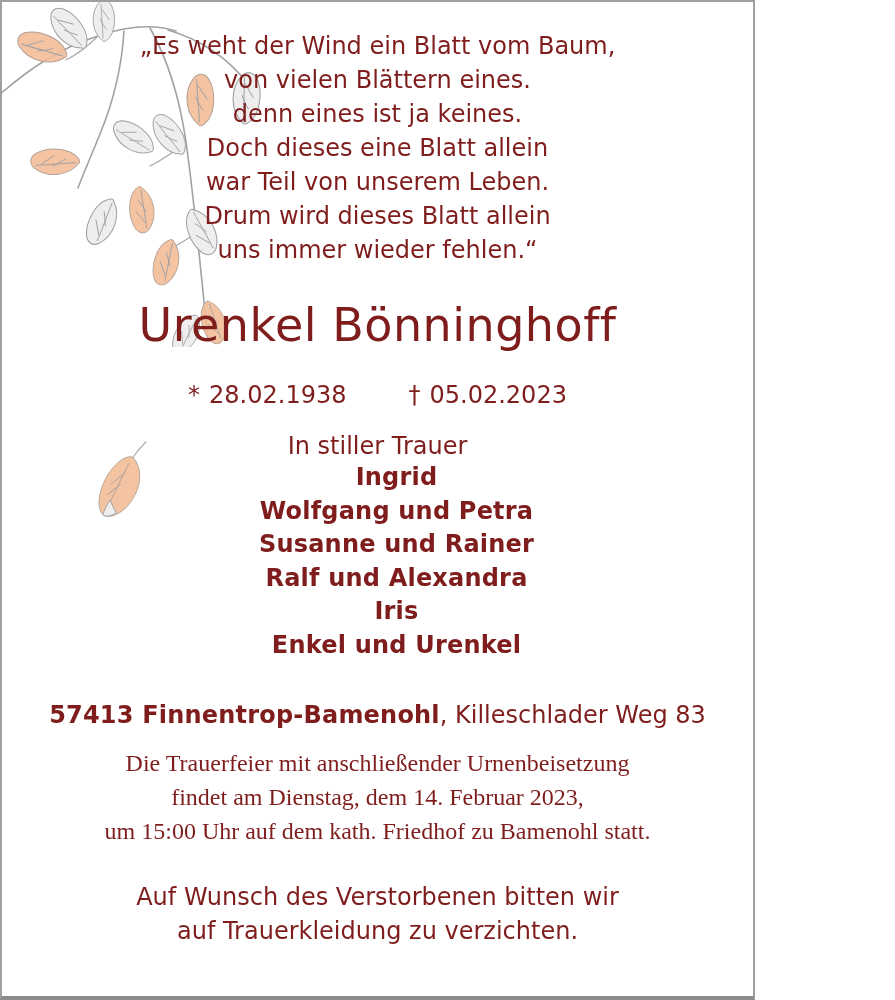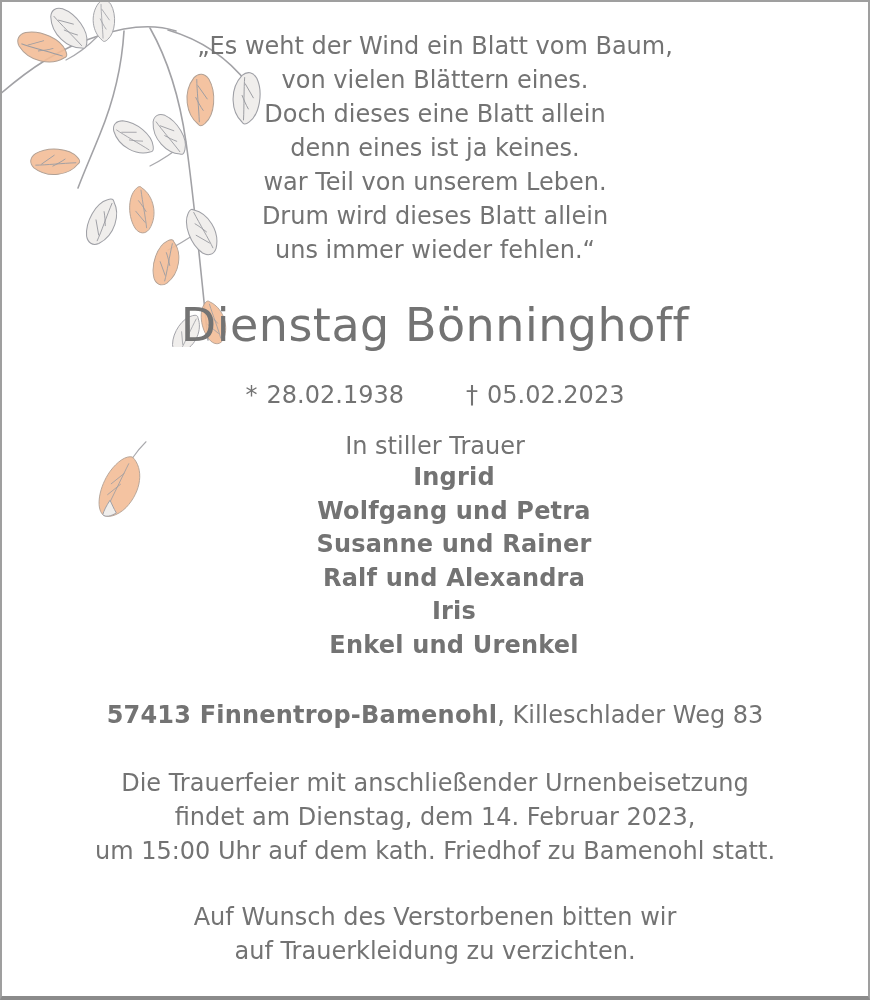--- a/index.html
+++ b/index.html
@@ -1,27 +1,27 @@
 <!DOCTYPE html>
 <html lang="de"><head>
 <meta charset="utf-8">
 <style>
   html, body { margin: 0; padding: 0; background: #ffffff; }
 
   .notice {
     position: relative;
-    width: 870px;
+    width: 755px;
     height: 1000px;
     box-sizing: border-box;
     background: #ffffff;
     border: 2px solid #9f9f9f;
     border-bottom: 4px solid #8b8b8b;
     overflow: hidden;
     font-family: "DejaVu Sans", "Liberation Sans", sans-serif;
-    color: #737373;
+    color: #7f1d1d;
   }
 
   .branch, .falling-leaf {
     position: absolute;
     pointer-events: none;
   }
   .branch { left: 0; top: 0; }
   .falling-leaf { left: 90px; top: 432px; }
 
   .stem  { fill: none; stroke: #a2a2a6; stroke-width: 1.6; stroke-linecap: round; }
@@ -64,21 +64,21 @@
     font-weight: 700;
     line-height: 33.5px;
     letter-spacing: 0.2px;
     padding-left: 38px;
   }
   .mourner { white-space: nowrap; }
 
   .address { margin-top: 38px; line-height: 30px; white-space: nowrap; }
   .address .bold { font-weight: 700; letter-spacing: 0.2px; }
 
-  .funeral { margin-top: 36px; }
+  .funeral { margin-top: 16px; font-family: Liberation Serif, serif; }
   .funeral div { white-space: nowrap; }
 
   .request { margin-top: 32px; }
   .request div { white-space: nowrap; }
 </style>
 </head>
 <body>
 
 <div class="notice">
 
@@ -151,28 +151,28 @@
     <path class="vein" d="M36 40 C31 44 26 48 21 52"></path>
     <path class="vein" d="M32 52 C27 56 22 60 17 64"></path>
     <path class="grayleaf" d="M20 70 C16 76 13 82 12 86 C15 89 21 88 27 84 C24 79 22 74 20 70 Z"></path>
   </svg>
 
   <div class="content">
 
     <div class="poem">
       <div class="poem-line">„Es weht der Wind ein Blatt vom Baum,</div>
       <div class="poem-line">von vielen Blättern eines.</div>
+      <div class="poem-line">denn eines ist ja keines.</div>
       <div class="poem-line">Doch dieses eine Blatt allein</div>
-      <div class="poem-line">denn eines ist ja keines.</div>
       <div class="poem-line">war Teil von unserem Leben.</div>
       <div class="poem-line">Drum wird dieses Blatt allein</div>
       <div class="poem-line">uns immer wieder fehlen.“</div>
     </div>
 
-    <h1 class="name">Dienstag Bönninghoff</h1>
+    <h1 class="name">Urenkel Bönninghoff</h1>
 
     <div class="dates">
       <span>
         <span class="sym">*</span><span>28.02.1938</span>
       </span>
       <span>
         <span class="sym">†</span><span>05.02.2023</span>
       </span>
     </div>
 

